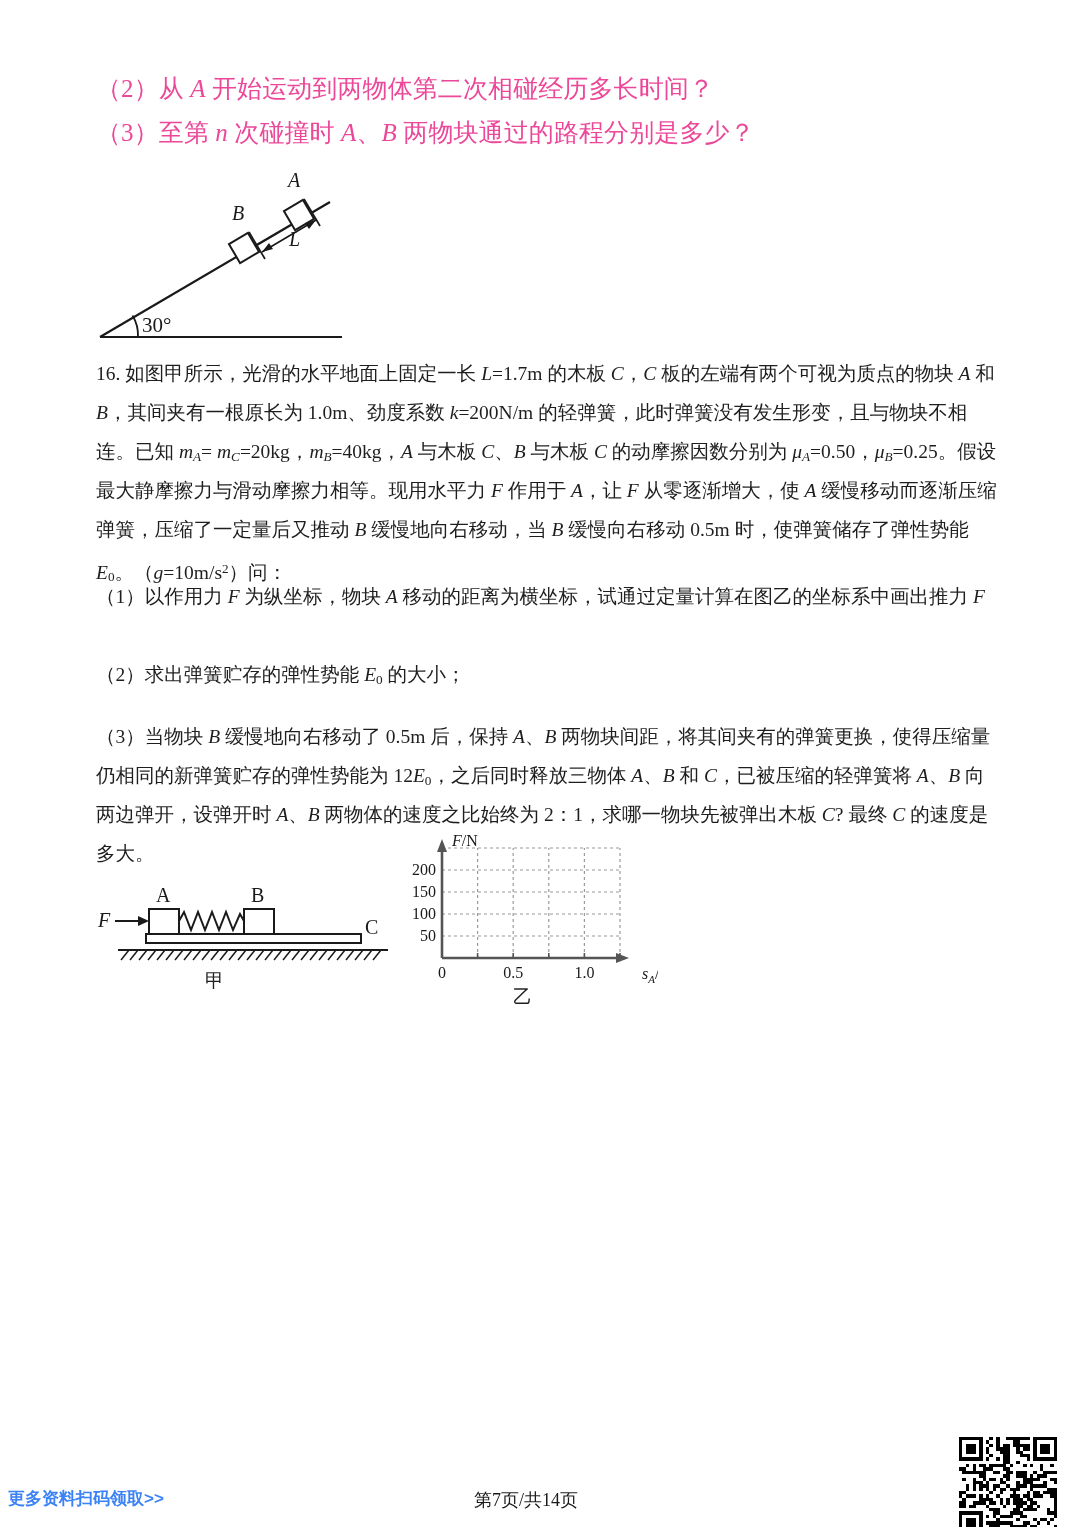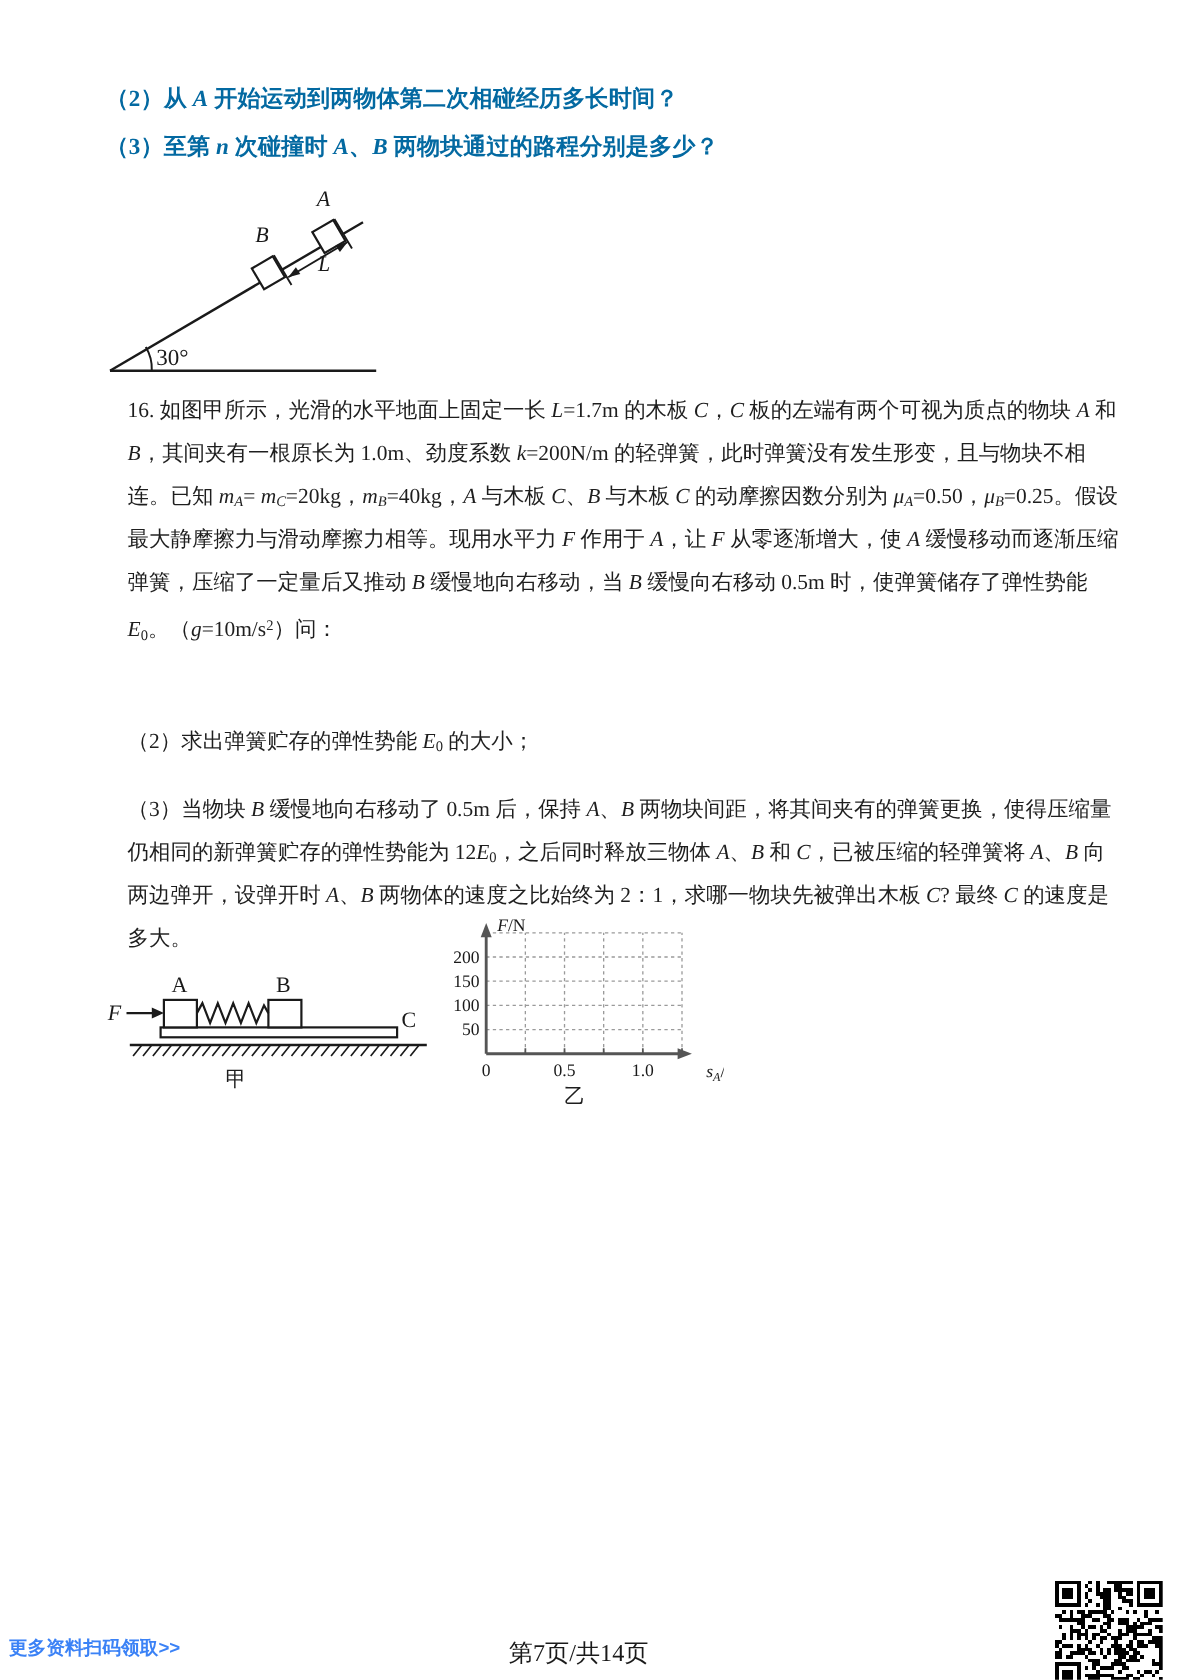--- a/index.html
+++ b/index.html
@@ -20,37 +20,35 @@
   .page {
     position: absolute;
     inset: 0;
     width: 1080px;
     height: 1527px;
   }
 
   
   .q-line {
     position: absolute;
-    font-size: 21px;
+    font-size: 25px;
     line-height: 30px;
     letter-spacing: 0.1px;
     white-space: nowrap;
-    color: #0369a1;
-    font-weight: bold;
+    color: #ec4899;
   }
   .para {
     position: absolute;
     left: 96px;
     width: 890px;
     font-size: 19.5px;
     line-height: 39px;
     color: #1e1e1e;
     text-align: justify;
     text-justify: inter-ideograph;
-    margin-left: 20px;
   }
   .para-line {
     display: block;
     white-space: nowrap;
     height: 39px;
   }
   sub {
     font-size: 0.68em;
     vertical-align: -0.22em;
   }
@@ -81,21 +79,21 @@
     font-weight: bold;
     color: #3b82f6;
     font-family: "Liberation Sans", sans-serif;
   }
   .footer-center {
     position: absolute;
     left: 0;
     top: 1488px;
     width: 1052px;
     text-align: center;
-    font-size: 22px;
+    font-size: 18px;
     color: #1a1a1a;
   }
   .qr {
     position: absolute;
     left: 959px;
     top: 1437px;
     width: 98px;
     height: 98px;
   }
 </style>
@@ -146,20 +144,21 @@
   <div class="para" style="top:354px;">
     <span class="para-line">16. 如图甲所示，光滑的水平地面上固定一长 <i>L</i>=1.7m 的木板 <i>C</i>，<i>C</i> 板的左端有两个可视为质点的物块 <i>A</i> 和</span>
     <span class="para-line"><i>B</i>，其间夹有一根原长为 1.0m、劲度系数 <i>k</i>=200N/m 的轻弹簧，此时弹簧没有发生形变，且与物块不相</span>
     <span class="para-line">连。已知 <i>m</i><sub><i>A</i></sub>= <i>m</i><sub><i>C</i></sub>=20kg，<i>m</i><sub><i>B</i></sub>=40kg，<i>A</i> 与木板 <i>C</i>、<i>B</i> 与木板 <i>C</i> 的动摩擦因数分别为 <i>μ</i><sub><i>A</i></sub>=0.50，<i>μ</i><sub><i>B</i></sub>=0.25。假设</span>
     <span class="para-line">最大静摩擦力与滑动摩擦力相等。现用水平力 <i>F</i> 作用于 <i>A</i>，让 <i>F</i> 从零逐渐增大，使 <i>A</i> 缓慢移动而逐渐压缩</span>
     <span class="para-line">弹簧，压缩了一定量后又推动 <i>B</i> 缓慢地向右移动，当 <i>B</i> 缓慢向右移动 0.5m 时，使弹簧储存了弹性势能</span>
     <span class="para-line"><i>E</i><sub>0</sub>。（<i>g</i>=10m/s<sup>2</sup>）问：</span>
   </div>
 
   <div class="para" style="top:577px;">
+    <span class="para-line">（1）以作用力 <i>F</i> 为纵坐标，物块 <i>A</i> 移动的距离为横坐标，试通过定量计算在图乙的坐标系中画出推力 <i>F</i></span>
   </div>
 
   <div class="para" style="top:655px;">
     <span class="para-line">（2）求出弹簧贮存的弹性势能 <i>E</i><sub>0</sub> 的大小；</span>
   </div>
 
   <div class="para" style="top:717px;">
     <span class="para-line">（3）当物块 <i>B</i> 缓慢地向右移动了 0.5m 后，保持 <i>A</i>、<i>B</i> 两物块间距，将其间夹有的弹簧更换，使得压缩量</span>
     <span class="para-line">仍相同的新弹簧贮存的弹性势能为 12<i>E</i><sub>0</sub>，之后同时释放三物体 <i>A</i>、<i>B</i> 和 <i>C</i>，已被压缩的轻弹簧将 <i>A</i>、<i>B</i> 向</span>
     <span class="para-line">两边弹开，设弹开时 <i>A</i>、<i>B</i> 两物体的速度之比始终为 2：1，求哪一物块先被弹出木板 <i>C</i>? 最终 <i>C</i> 的速度是</span>

